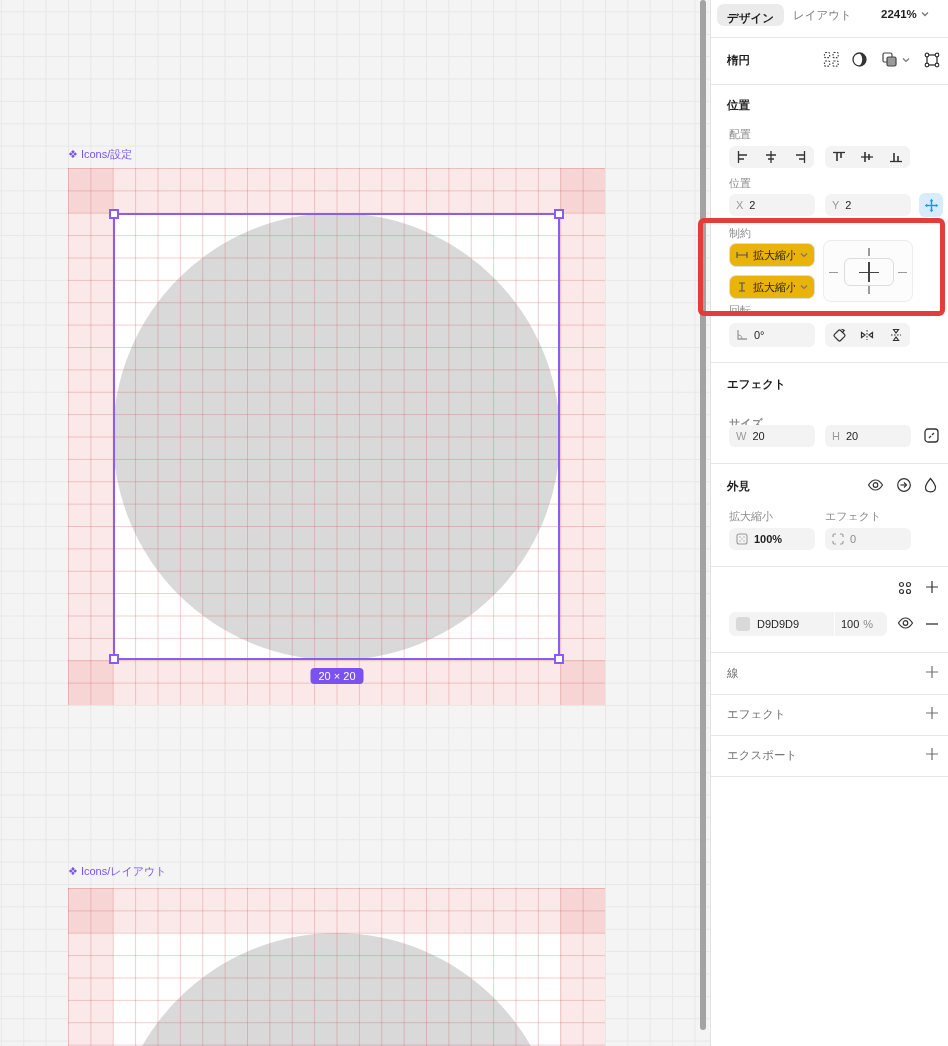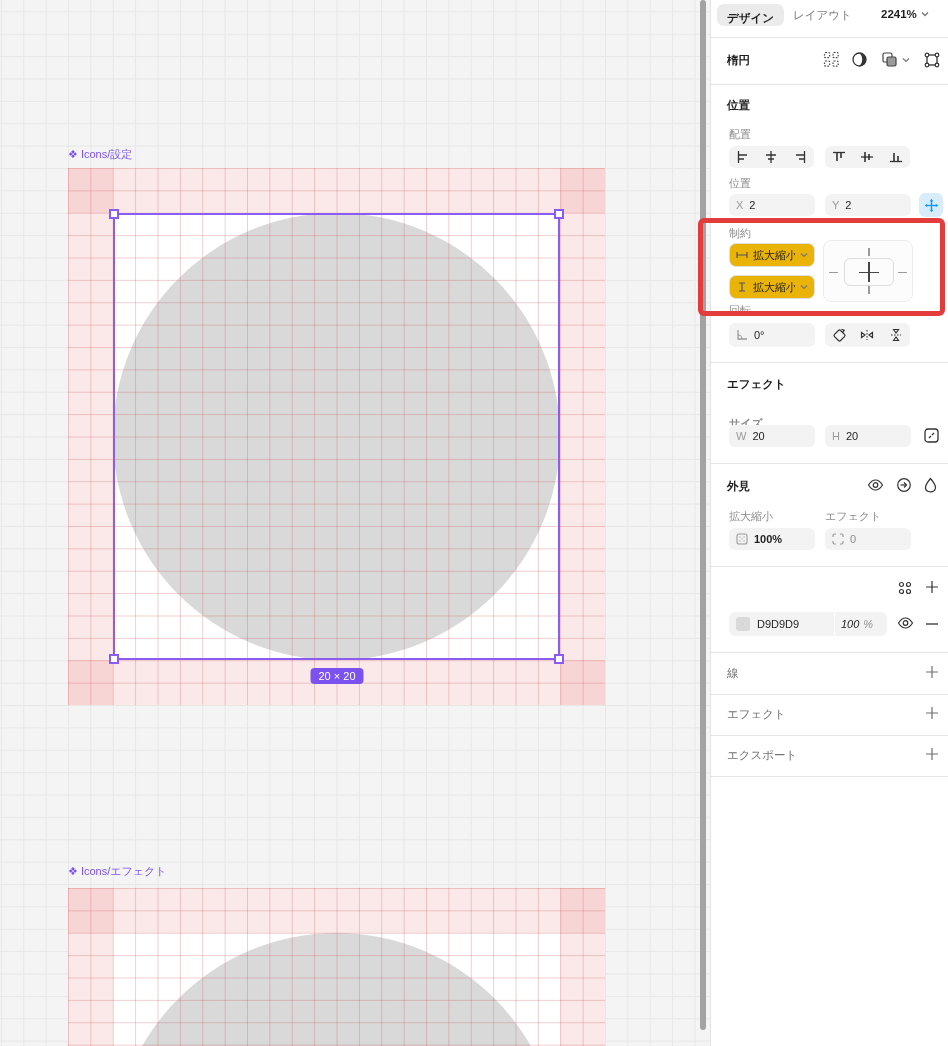--- a/index.html
+++ b/index.html
@@ -101,21 +101,21 @@
     </div>
 
     <div id="selection-box">
       <div class="handle tl"></div>
       <div class="handle tr"></div>
       <div class="handle bl"></div>
       <div class="handle br"></div>
     </div>
     <div id="size-badge">20 × 20</div>
 
-    <div class="frame-label" id="frame2-label">❖ Icons/エフェクト</div>
+    <div class="frame-label" id="frame2-label">❖ Icons/レイアウト</div>
 
     <div class="frame" id="frame2">
       <div class="shape-circle" style="background: rgb(217, 217, 217);"></div>
       <div class="band top"></div>
       <div class="band left"></div>
       <div class="band right"></div>
       <div class="redgrid"></div>
     </div>
 
     <div id="canvas-scrollbar"></div>
@@ -381,21 +381,21 @@
       <svg width="14" height="14" viewBox="0 0 14 14">
           <path d="M7 1 V13 M1 7 H13" stroke="#333" stroke-width="1.2"></path>
         </svg>
     </div>
     <div class="abs" style="left:18px; top:612px; width:158px; height:24px; background:#f3f3f3; border-radius:6px; display:flex;">
       <div style="flex:1; display:flex; align-items:center; padding:0 7px; gap:7px;">
         <div style="width:14px; height:14px; border-radius:3px; background:#d9d9d9;"></div>
         <span>D9D9D9</span>
       </div>
       <div style="width:1px; background:#fff;"></div>
-      <div style="width:52px; display:flex; align-items:center; justify-content:flex-start; padding:0 6px; gap:4px;font-style:italic;">
+      <div style="width:52px; display:flex; align-items:center; justify-content:flex-start; padding:0 6px; gap:4px;">
         <span>100</span>
         <span class="dim">%</span>
       </div>
     </div>
     <div class="abs icon-btn" style="left:186px; top:616px;">
       <svg width="17" height="14" viewBox="0 0 17 14">
           <path d="M1.5 7 C4 3 7 2 8.5 2 C10 2 13 3 15.5 7 C13 11 10 12 8.5 12 C7 12 4 11 1.5 7 Z" fill="none" stroke="#333" stroke-width="1.2"></path>
           <circle cx="8.5" cy="7" r="2.3" fill="none" stroke="#333" stroke-width="1.2"></circle>
         </svg>
     </div>

